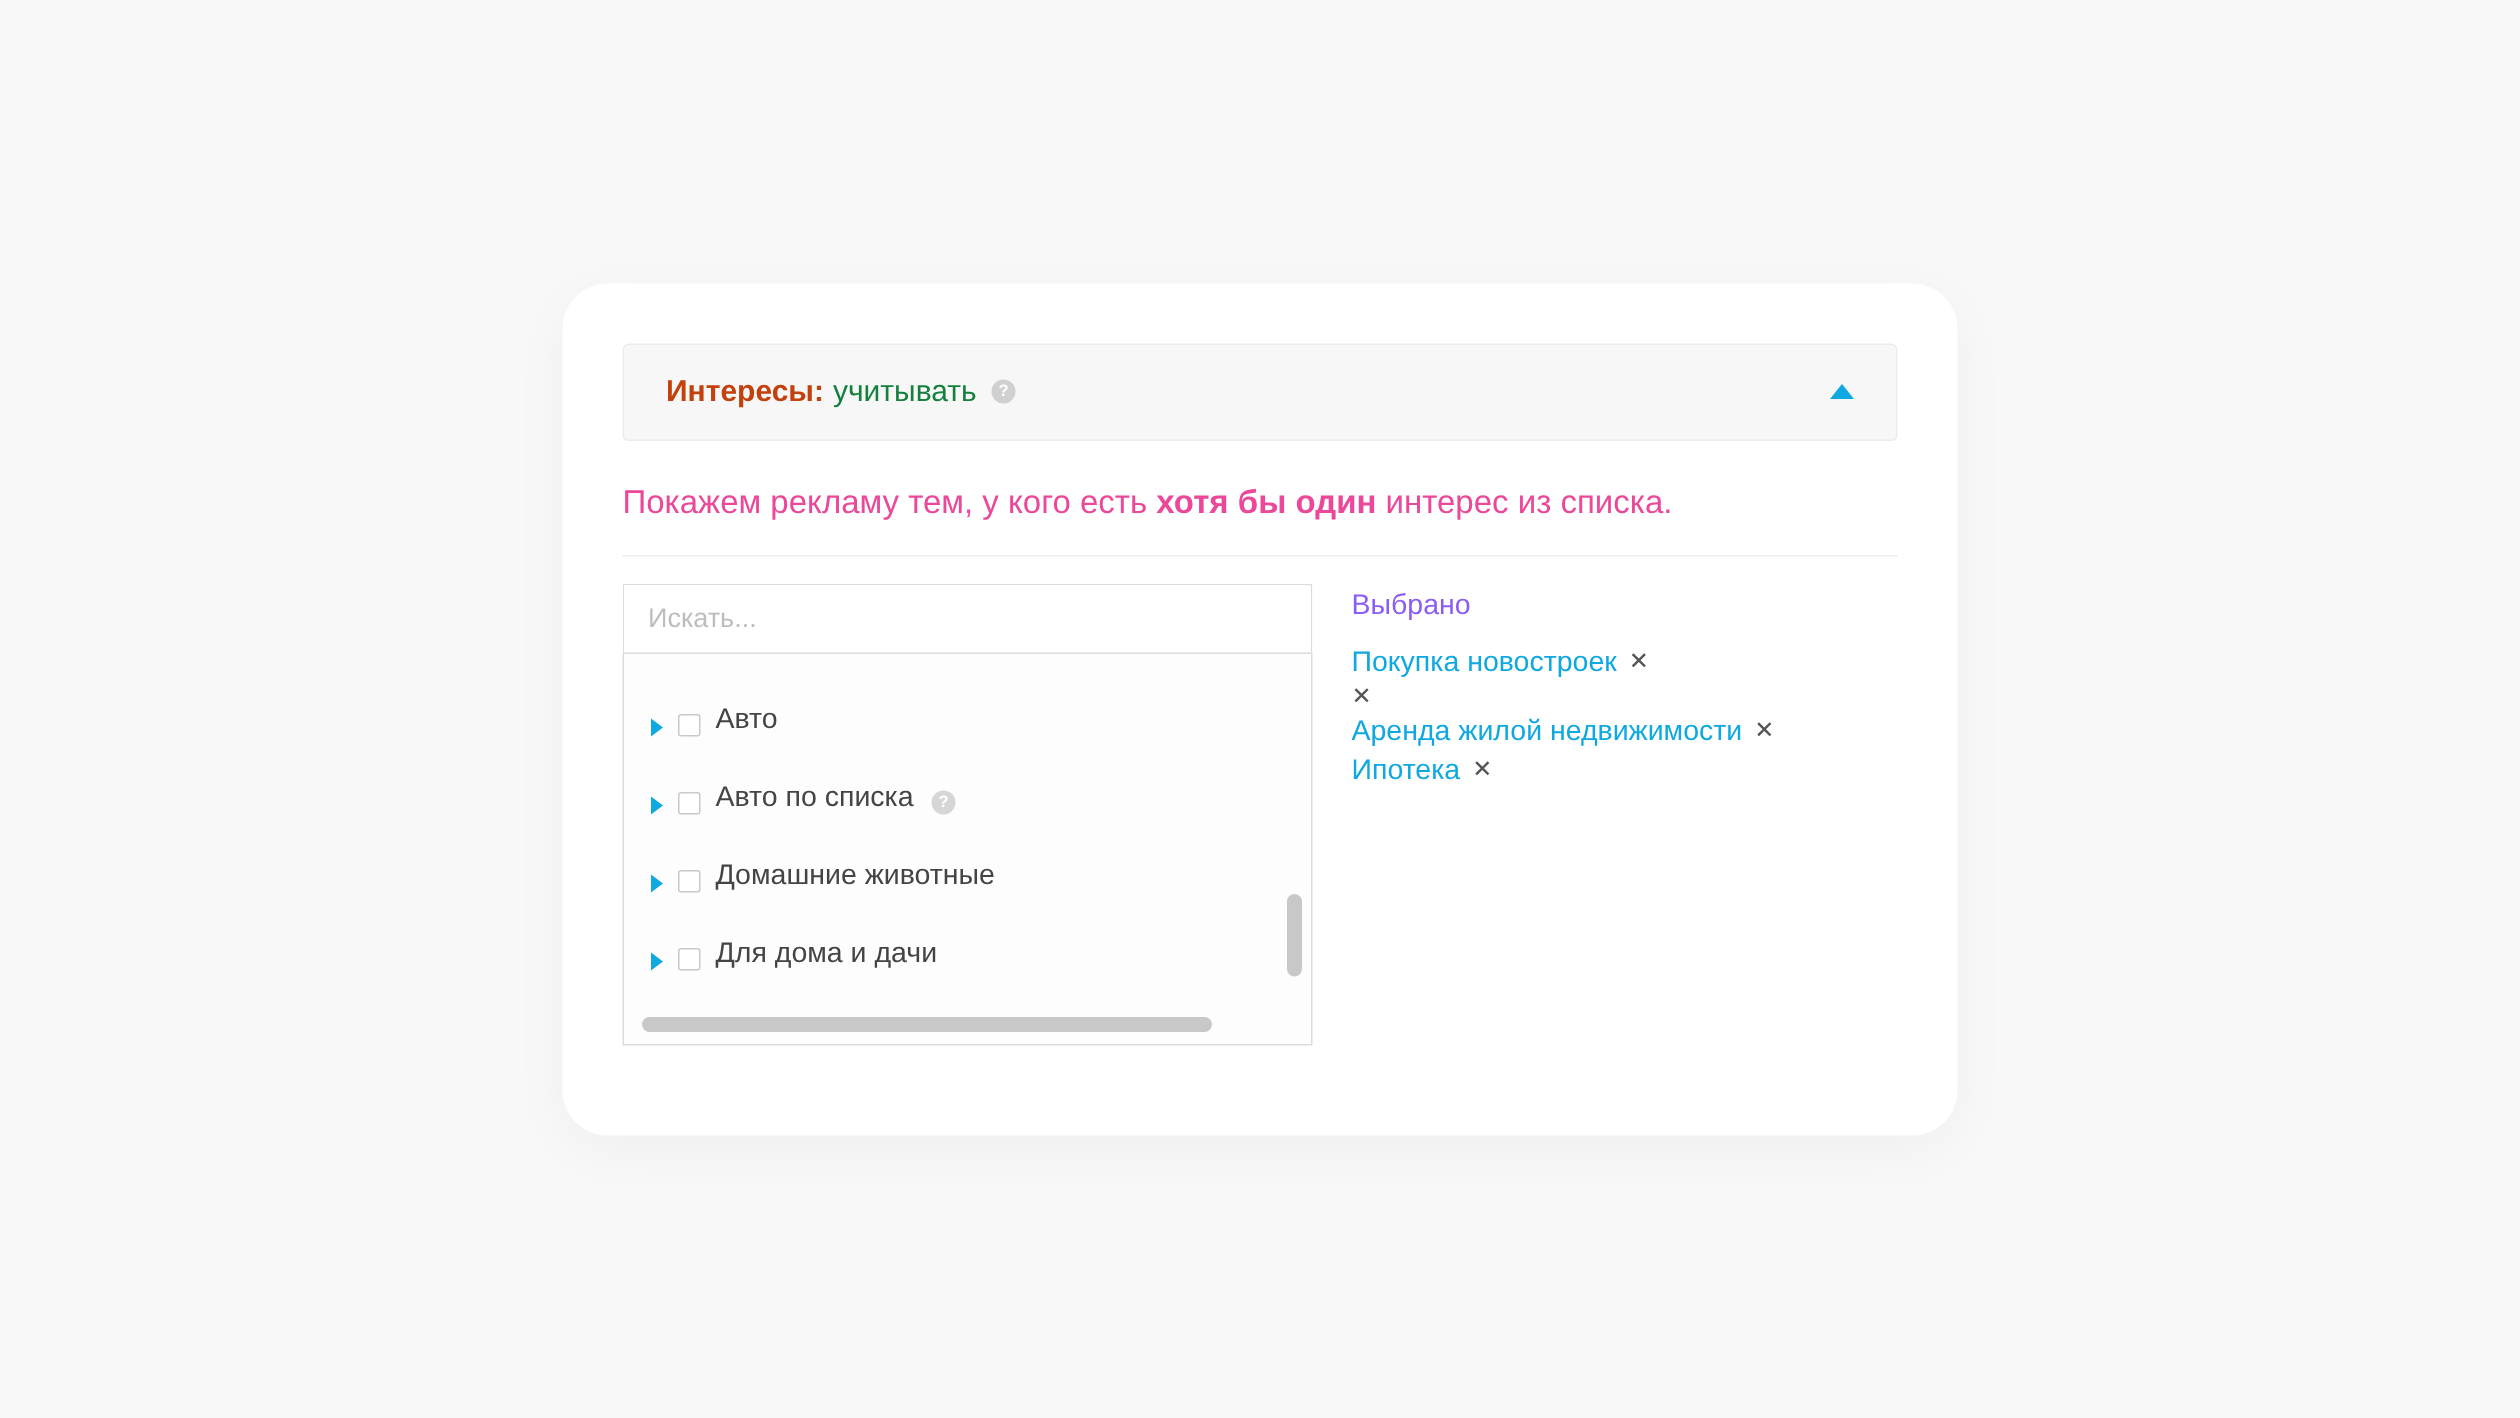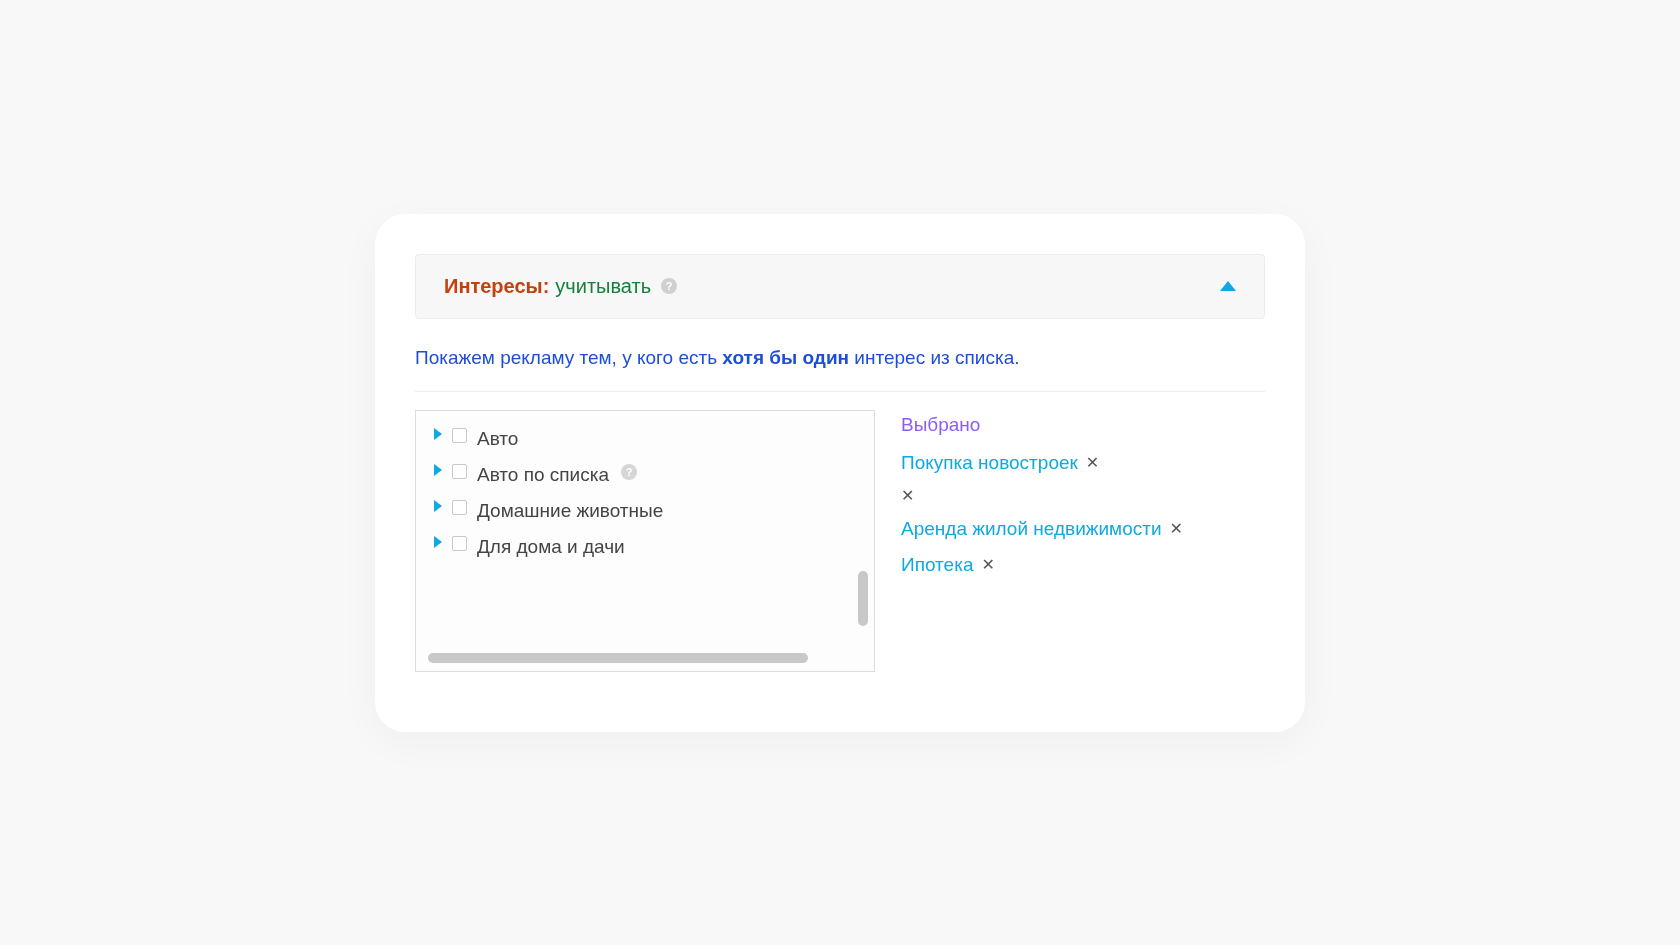--- a/index.html
+++ b/index.html
@@ -43,22 +43,22 @@
       font-size: 11px; color: #fff; font-weight: 700;
       margin-left: 4px;
     }
     .caret-up {
       width: 0; height: 0;
       border-left: 8px solid transparent;
       border-right: 8px solid transparent;
       border-bottom: 10px solid #0fa8e0;
     }
     .description {
-      font-size: 19px;
-      color: #1d4ed8;
+      font-size: 22px;
+      color: #ec4899;
       margin: 28px 0 22px 0;
     }
     .description strong { font-weight: 700; }
     .divider { border: none; border-top: 1px solid #ececec; margin: 0 0 18px 0; }
     .content { display: flex; gap: 26px; }
     .left-panel { width: 460px; }
     .search-wrap {
       border: 1px solid #dcdcdc;
       border-bottom: none;
       border-radius: 2px 2px 0 0;
@@ -83,25 +83,26 @@
       padding: 10px 0 8px 0;
     }
     .tree-inner {
       height: 220px;
       overflow: hidden;
       padding-left: 18px;
       padding-right: 18px;
     }
     .tree-item {
       display: flex;
-      align-items: flex-start;
+      align-items: flex-end;
       gap: 10px;
       padding: 7px 0;
       font-size: 19px;
       color: #444;
+      margin-top: 16px;
     }
     .expand-icon {
       width: 0; height: 0;
       border-top: 6px solid transparent;
       border-bottom: 6px solid transparent;
       border-left: 8px solid #0fa8e0;
       flex-shrink: 0;
     }
     .cb {
       width: 15px; height: 15px;
@@ -132,21 +133,21 @@
       position: absolute;
       left: 12px;
       bottom: 8px;
       width: 380px;
       height: 10px;
       background: #c8c8c8;
       border-radius: 5px;
     }
     .right-panel { flex: 1; }
     .selected-title { font-size: 19px; color: #8b5cf6; margin-top: 4px; margin-bottom: 16px; }
-    .selected-list { display: flex; flex-direction: column; gap: 14px; }
+    .selected-list { display: flex; flex-direction: column; gap: 4px; }
     .selected-item {
       display: flex; align-items: center; gap: 8px;
       font-size: 19px;
     }
     .selected-item .sel-label { color: #0fa8e0; }
     .remove-x { color: #555; font-size: 16px; font-weight: 400; line-height: 1; cursor: pointer; }
   </style>
 </head>
 <body>
 
@@ -163,20 +164,23 @@
 
   <p class="description">
     <span>Покажем рекламу тем, у кого есть </span><strong>хотя бы один</strong><span> интерес из списка.</span>
   </p>
 
   <hr class="divider">
 
   <div class="content">
 
     <div class="left-panel">
+      <div class="search-wrap">
+        <input class="search-input" type="text" placeholder="Искать..." style="">
+      </div>
       <div class="tree-wrap">
         <div class="tree-inner">
 
           <div class="tree-item">
             <span class="expand-icon"></span>
             <span class="cb"></span>
             <span class="item-label">Авто</span>
           </div>
 
           <div class="tree-item">

